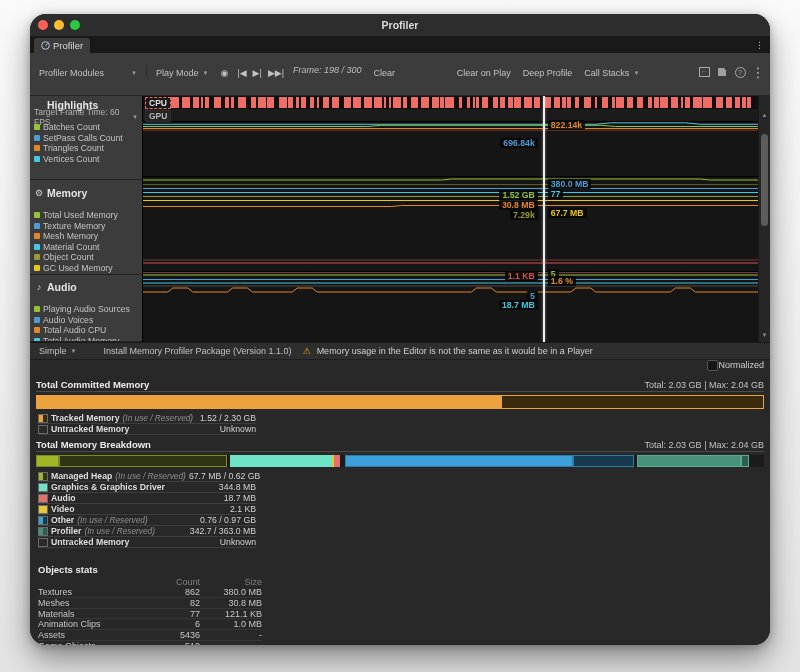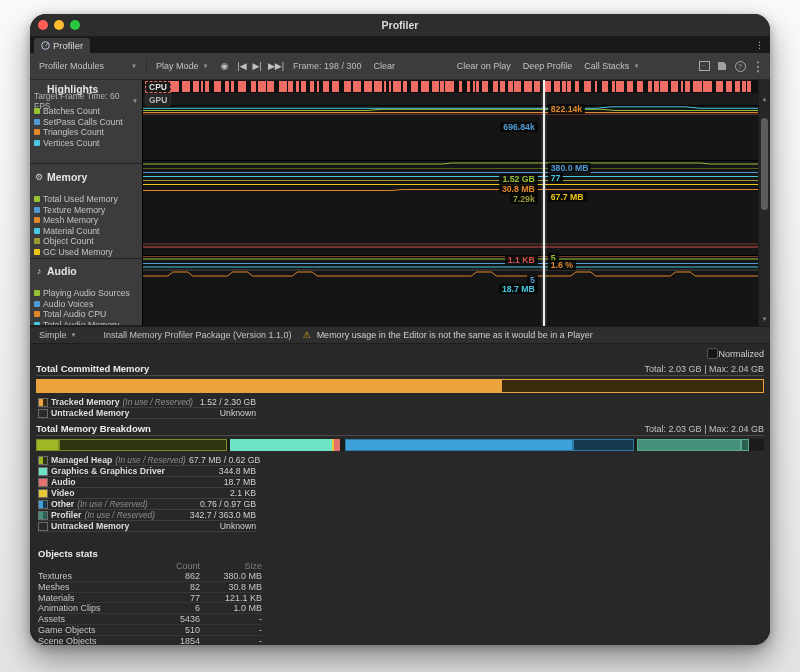--- a/index.html
+++ b/index.html
@@ -13,25 +13,25 @@
   .traffic{display:flex;gap:6px;margin-left:8px;}
   .tl{width:10px;height:10px;border-radius:50%;display:inline-block;}
   .win-title{position:absolute;left:0;right:0;text-align:center;font-weight:bold;font-size:10.5px;color:#dcdcdc;}
   
   .tabbar{height:16px;background:#191919;display:flex;align-items:flex-end;flex:none;}
   .tab{height:15px;background:#3c3c3c;border-radius:3px 3px 0 0;margin-left:4px;display:flex;align-items:center;gap:3px;
        padding:0 7px;color:#d8d8d8;font-size:9.5px;}
   .tab-ico{width:9px;height:9px;display:inline-block;}
   .bar-menu{margin-left:auto;margin-right:6px;color:#aaa;font-size:9px;align-self:center;cursor:default;}
   
-  .toolbar{height:18px;background:#3c3c3c;border-bottom:1px solid #282828;display:flex;align-items:center;flex:none;
-           padding:4px 4px;gap:2px;color:#c2c2c2;}
+  .toolbar{height:18px;background:#3c3c3c;border-bottom:1px solid #282828;display:flex;align-items:flex-start;flex:none;
+           padding:12px 4px;gap:2px;color:#c2c2c2;}
   .tb{background:none;border:none;color:#c2c2c2;font-size:9px;font-family:inherit;padding:0 5px;height:16px;display:flex;align-items:center;gap:4px;cursor:default;}
   .tb .caret{font-size:6px;color:#999;}
-  .tb-label{padding:0 5px;color:#bdbdbd;}
+  .tb-label{padding:0 5px;color:#bdbdbd;font-style:italic;}
   .vsep{width:1px;height:12px;background:#2e2e2e;margin:0 2px;}
   .iconbtn{width:16px;height:14px;display:flex;align-items:center;justify-content:center;background:none;border:none;color:#bbb;cursor:default;padding:0;}
   .boxarrow{width:9px;height:8px;border:1px solid #aaa;font-size:6px;line-height:7px;text-align:center;color:#aaa;}
   .floppy{width:8px;height:8px;background:#a0a0a0;clip-path:polygon(0 0,72% 0,100% 28%,100% 100%,0 100%);position:relative;}
   .helpc{width:9px;height:9px;border:1px solid #aaa;border-radius:50%;font-size:7px;line-height:9px;text-align:center;color:#aaa;}
   
   .charts{height:246px;flex:none;display:flex;background:#0ea5e9;position:relative;}
   .sidebar{width:112px;flex:none;background:#3c3c3c;border-right:1px solid #000;display:flex;flex-direction:column;}
   .module{box-sizing:border-box;padding:2px 4px 0 4px;border-bottom:1px solid #232323;overflow:hidden;}
   .sidebar .module:nth-of-type(1){height:84px;}
@@ -62,21 +62,21 @@
   .vs-up,.vs-dn{position:absolute;left:0;right:0;text-align:center;font-size:6px;line-height:10px;}
   .vs-up{top:14px;}.vs-dn{bottom:2px;}
   .vs-thumb{position:absolute;left:2px;right:2px;top:38px;height:92px;background:#5c5c5c;border-radius:4px;}
   
   .detail-toolbar{height:16px;flex:none;background:#2e2e2e;border-top:1px solid #1a1a1a;border-bottom:1px solid #1e1e1e;
                   display:flex;align-items:center;padding:0 4px;gap:6px;}
   .warn-ico{color:#f0b310;font-size:9px;}
   .warn-text{color:#cfcfcf;}
   
   .detail{flex:1;background:#282828;padding:0 6px;overflow:hidden;}
-  .norm-row{height:15px;display:flex;align-items:flex-end;justify-content:flex-end;gap:0;color:#cfcfcf;}
+  .norm-row{height:15px;display:flex;align-items:flex-start;justify-content:flex-end;gap:0;color:#cfcfcf;}
   .checkbox{width:9px;height:9px;background:#161616;border:1px solid #555;border-radius:2px;}
   .sec-header{height:13px;display:flex;align-items:center;justify-content:space-between;border-bottom:1px solid #4a4a4a;margin-top:3px;}
   .sec-title{font-weight:bold;font-size:9.5px;color:#ececec;}
   .sec-total{color:#c2c2c2;}
   .cbar{height:12px;border:1px solid #eda33d;background:#3b2b0d;margin:3px 0 4px 0;position:relative;}
   .cbar-fill{position:absolute;left:0;top:0;bottom:0;background:#eda33d;}
   .bbar{height:12px;margin:3px 0 4px 0;display:flex;background:#1b1b1b;}
   .seg{height:100%;box-sizing:border-box;}
   .legend{width:218px;margin-left:2px;}
   .lrow{display:flex;align-items:center;gap:3px;height:10px;border-bottom:1px solid #3e3e3e;white-space:nowrap;}

